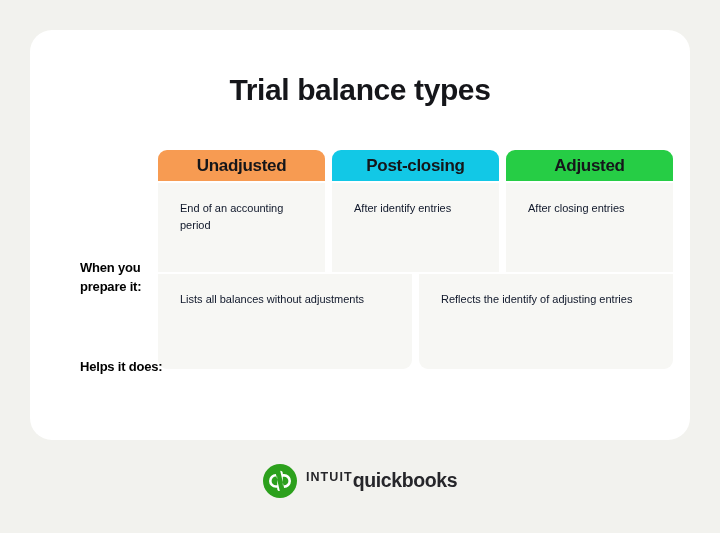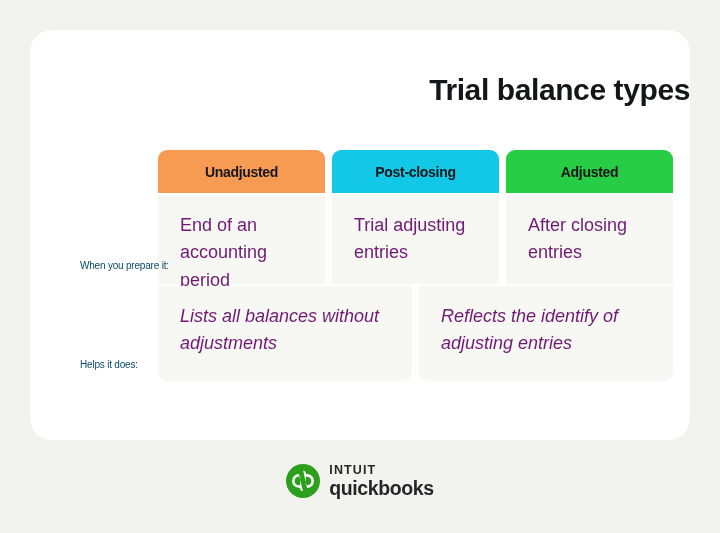--- a/index.html
+++ b/index.html
@@ -28,81 +28,81 @@
     height: 410px;
     background: #ffffff;
     border-radius: 22px;
   }
   
   .title {
     position: absolute;
     left: 0;
     top: 43px;
     width: 660px;
-    text-align: right;
+    text-align: center;
     font-size: 30px;
     font-weight: bold;
     letter-spacing: -0.4px;
     color: #15161a;
   }
   
   .table {
     position: absolute;
     left: 128px;
     top: 120px;
     width: 515px;
   }
   .thead {
     display: flex;
     gap: 7px;
   }
   .th {
     flex: 1 1 0;
-    height: 43px;
+    height: 31px;
     border-radius: 9px 9px 0 0;
     display: flex;
     align-items: center;
     justify-content: center;
-    font-size: 14px;
+    font-size: 17px;
     font-weight: bold;
     letter-spacing: -0.3px;
     color: #15161a;
   }
   .th.c0 { background: #f79b52; }
   .th.c1 { background: #26cd45; }
   .th.c2 { background: #12c8e6; }
 
   .trow {
     display: flex;
     gap: 7px;
     margin-top: 2px;
   }
   .trow.r0 .td { height: 89px; }
   .trow.r1 .td { height: 95px; }
   .td {
     flex: 1 1 0;
     background: #f7f7f4;
     padding: 17px 18px 0 22px;
     box-sizing: border-box;
-    font-size: 18px;
+    font-size: 11px;
     line-height: 1.52;
-    color: #701a75;
+    color: #0f172a;
   }
-  .trow.r1 .td { border-radius: 0 0 9px 9px; font-style: italic; }
+  .trow.r1 .td { border-radius: 0 0 9px 9px; }
 
   
   .rowlabel {
     position: absolute;
     left: 50px;
     width: 100px;
-    font-size: 10px;
-    font-weight: normal;
+    font-size: 13px;
+    font-weight: bold;
     line-height: 1.45;
     letter-spacing: -0.2px;
-    color: #0c4a6e;
+    color: #000000;
   }
   .rowlabel.l0 { top: 229px; }
   .rowlabel.l1 { top: 328px; }
 
   
   .logo {
     position: absolute;
     left: 0;
     top: 464px;
     width: 720px;
@@ -111,21 +111,21 @@
     justify-content: center;
     gap: 9px;
   }
   .logo-mark {
     width: 34px;
     height: 34px;
     flex: none;
   }
   .logo-words {
     display: flex;
-    flex-direction: column;
+    flex-direction: row;
     justify-content: center;
     line-height: 1;
   }
   .logo-intuit {
     font-size: 12.5px;
     font-weight: bold;
     letter-spacing: 1.1px;
     color: #26262a;
     margin-bottom: 2px;
   }
@@ -149,21 +149,21 @@
     <div class="table">
 
       <div class="thead">
         <div class="th c0">Unadjusted</div>
         <div class="th c2">Post-closing</div>
         <div class="th c1">Adjusted</div>
       </div>
 
       <div class="trow r0">
         <div class="td">End of an accounting period</div>
-        <div class="td">Trial adjusting entries</div>
+        <div class="td">After identify entries</div>
         <div class="td">After closing entries</div>
       </div>
 
       <div class="trow r1">
         <div class="td">Lists all balances without adjustments</div>
         <div class="td">Reflects the identify of adjusting entries</div>
       </div>
 
     </div>
 

